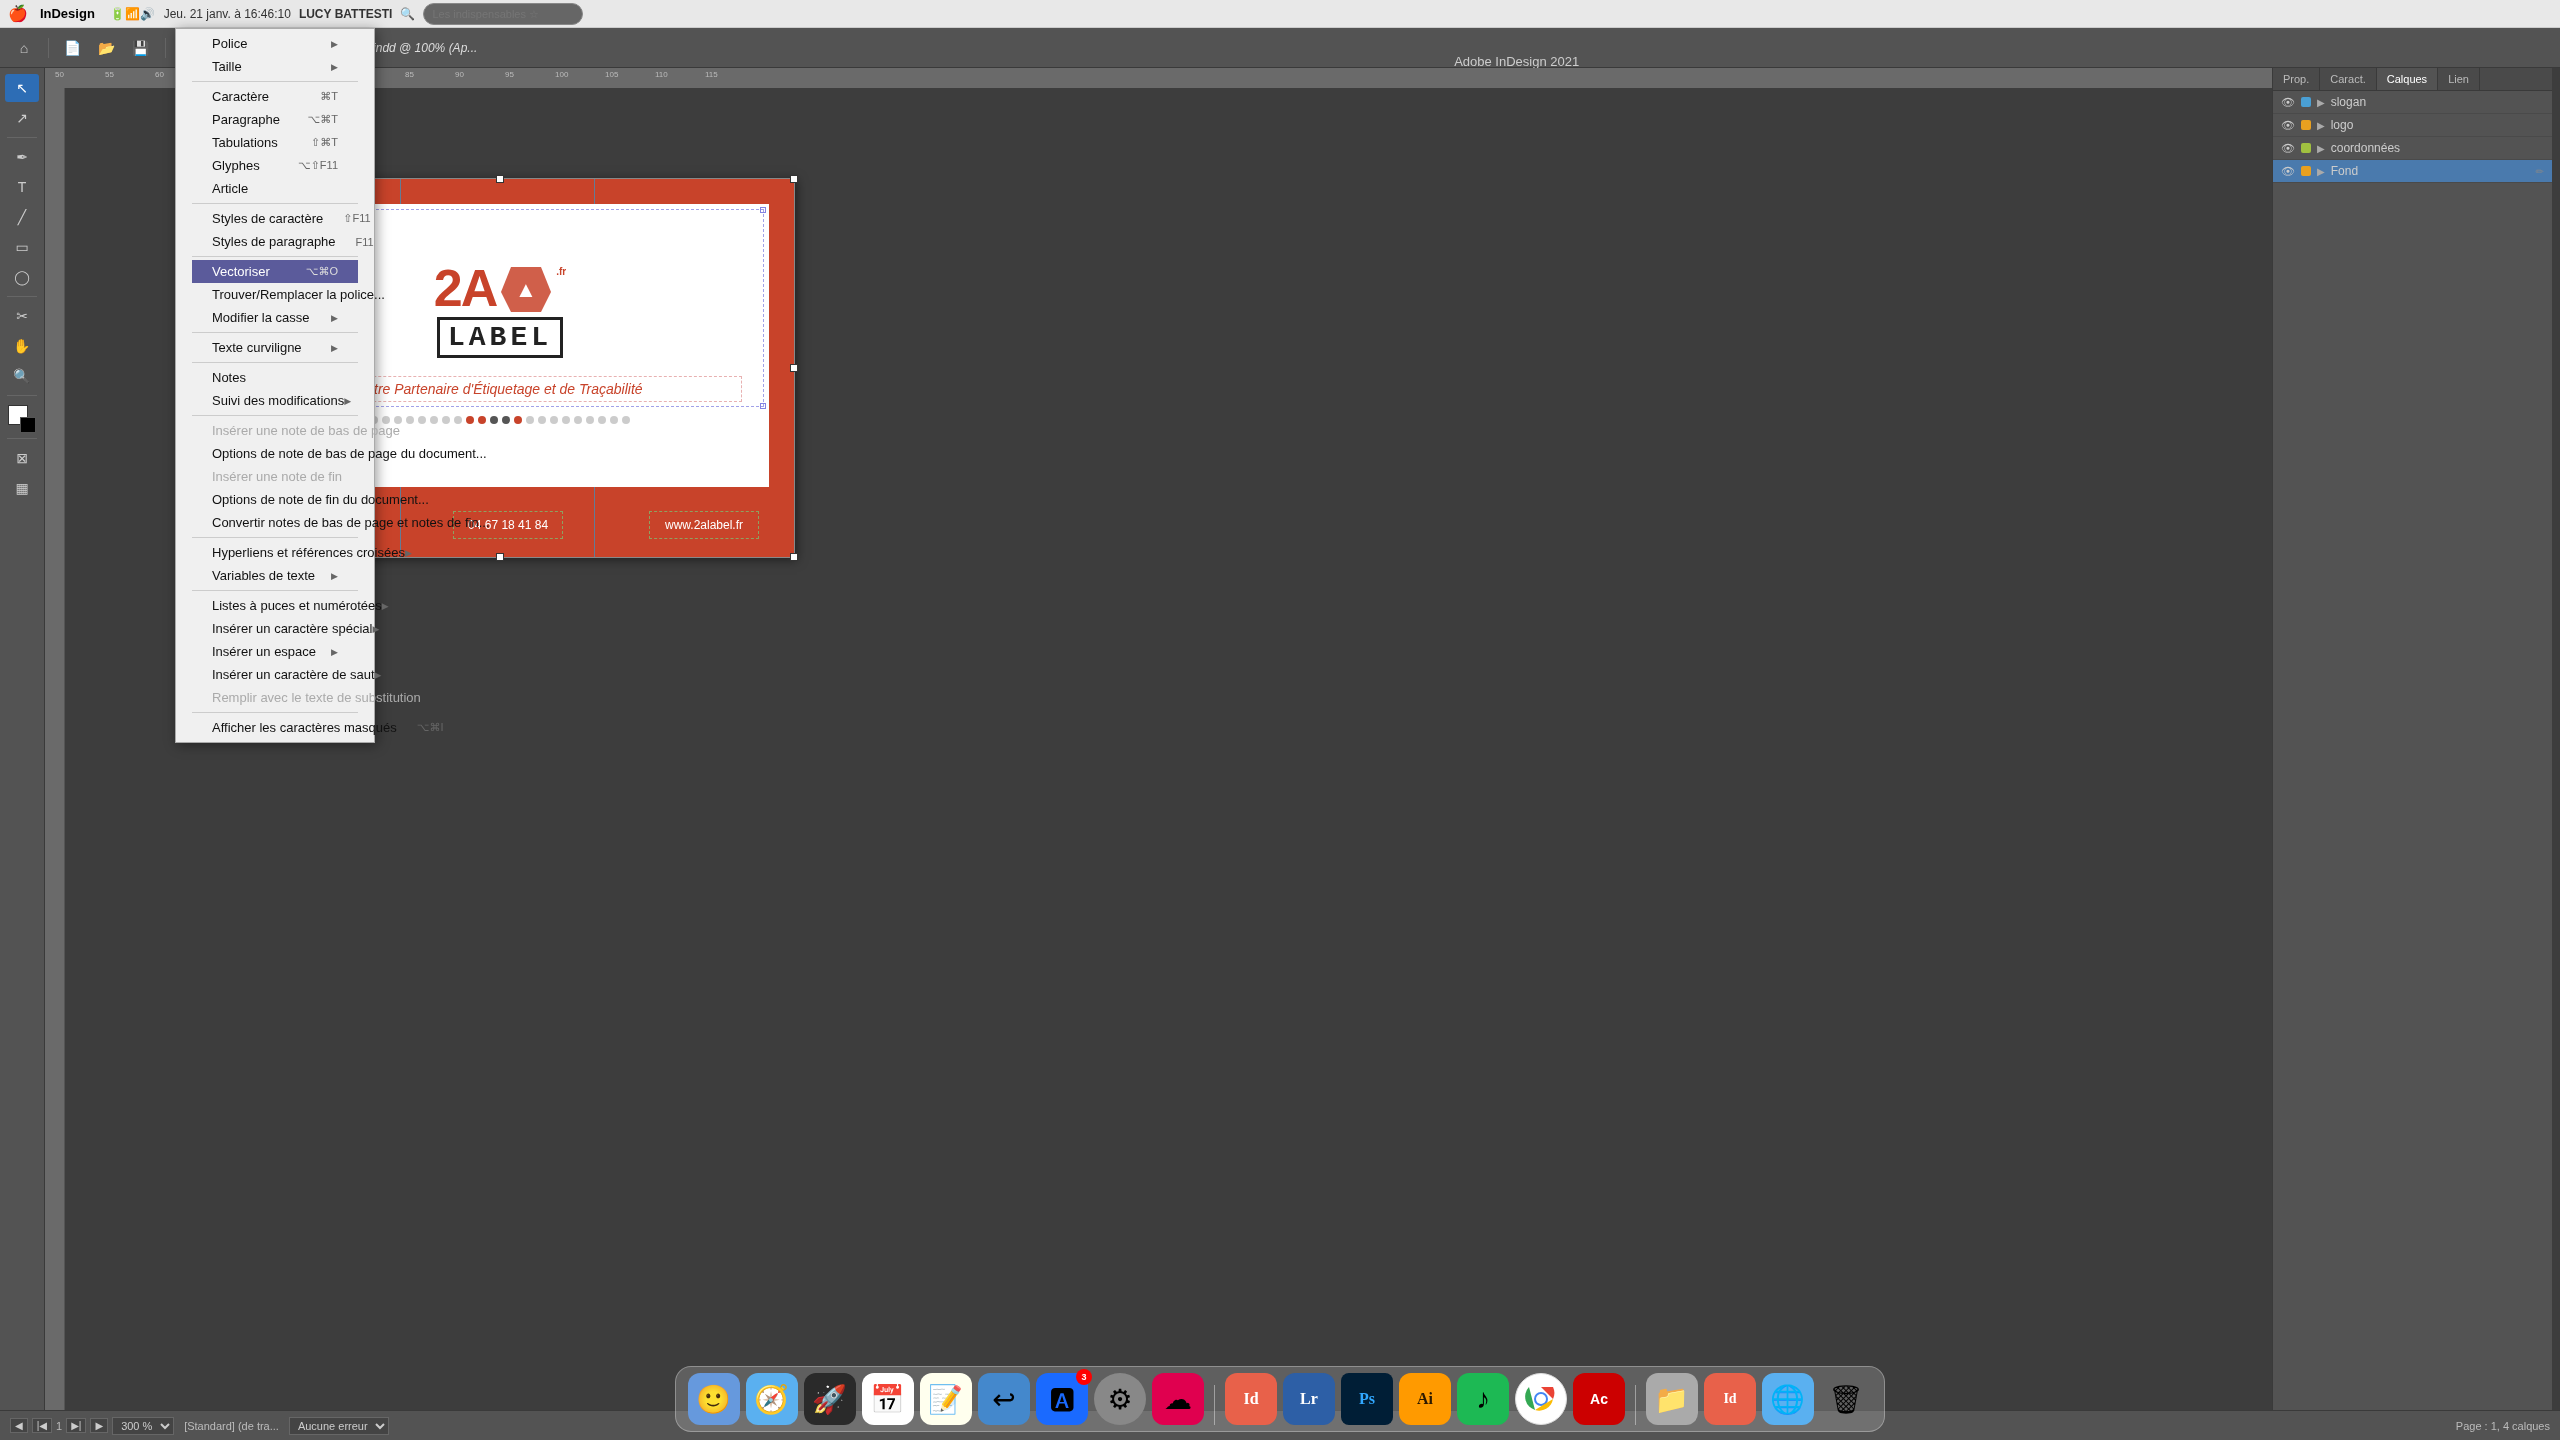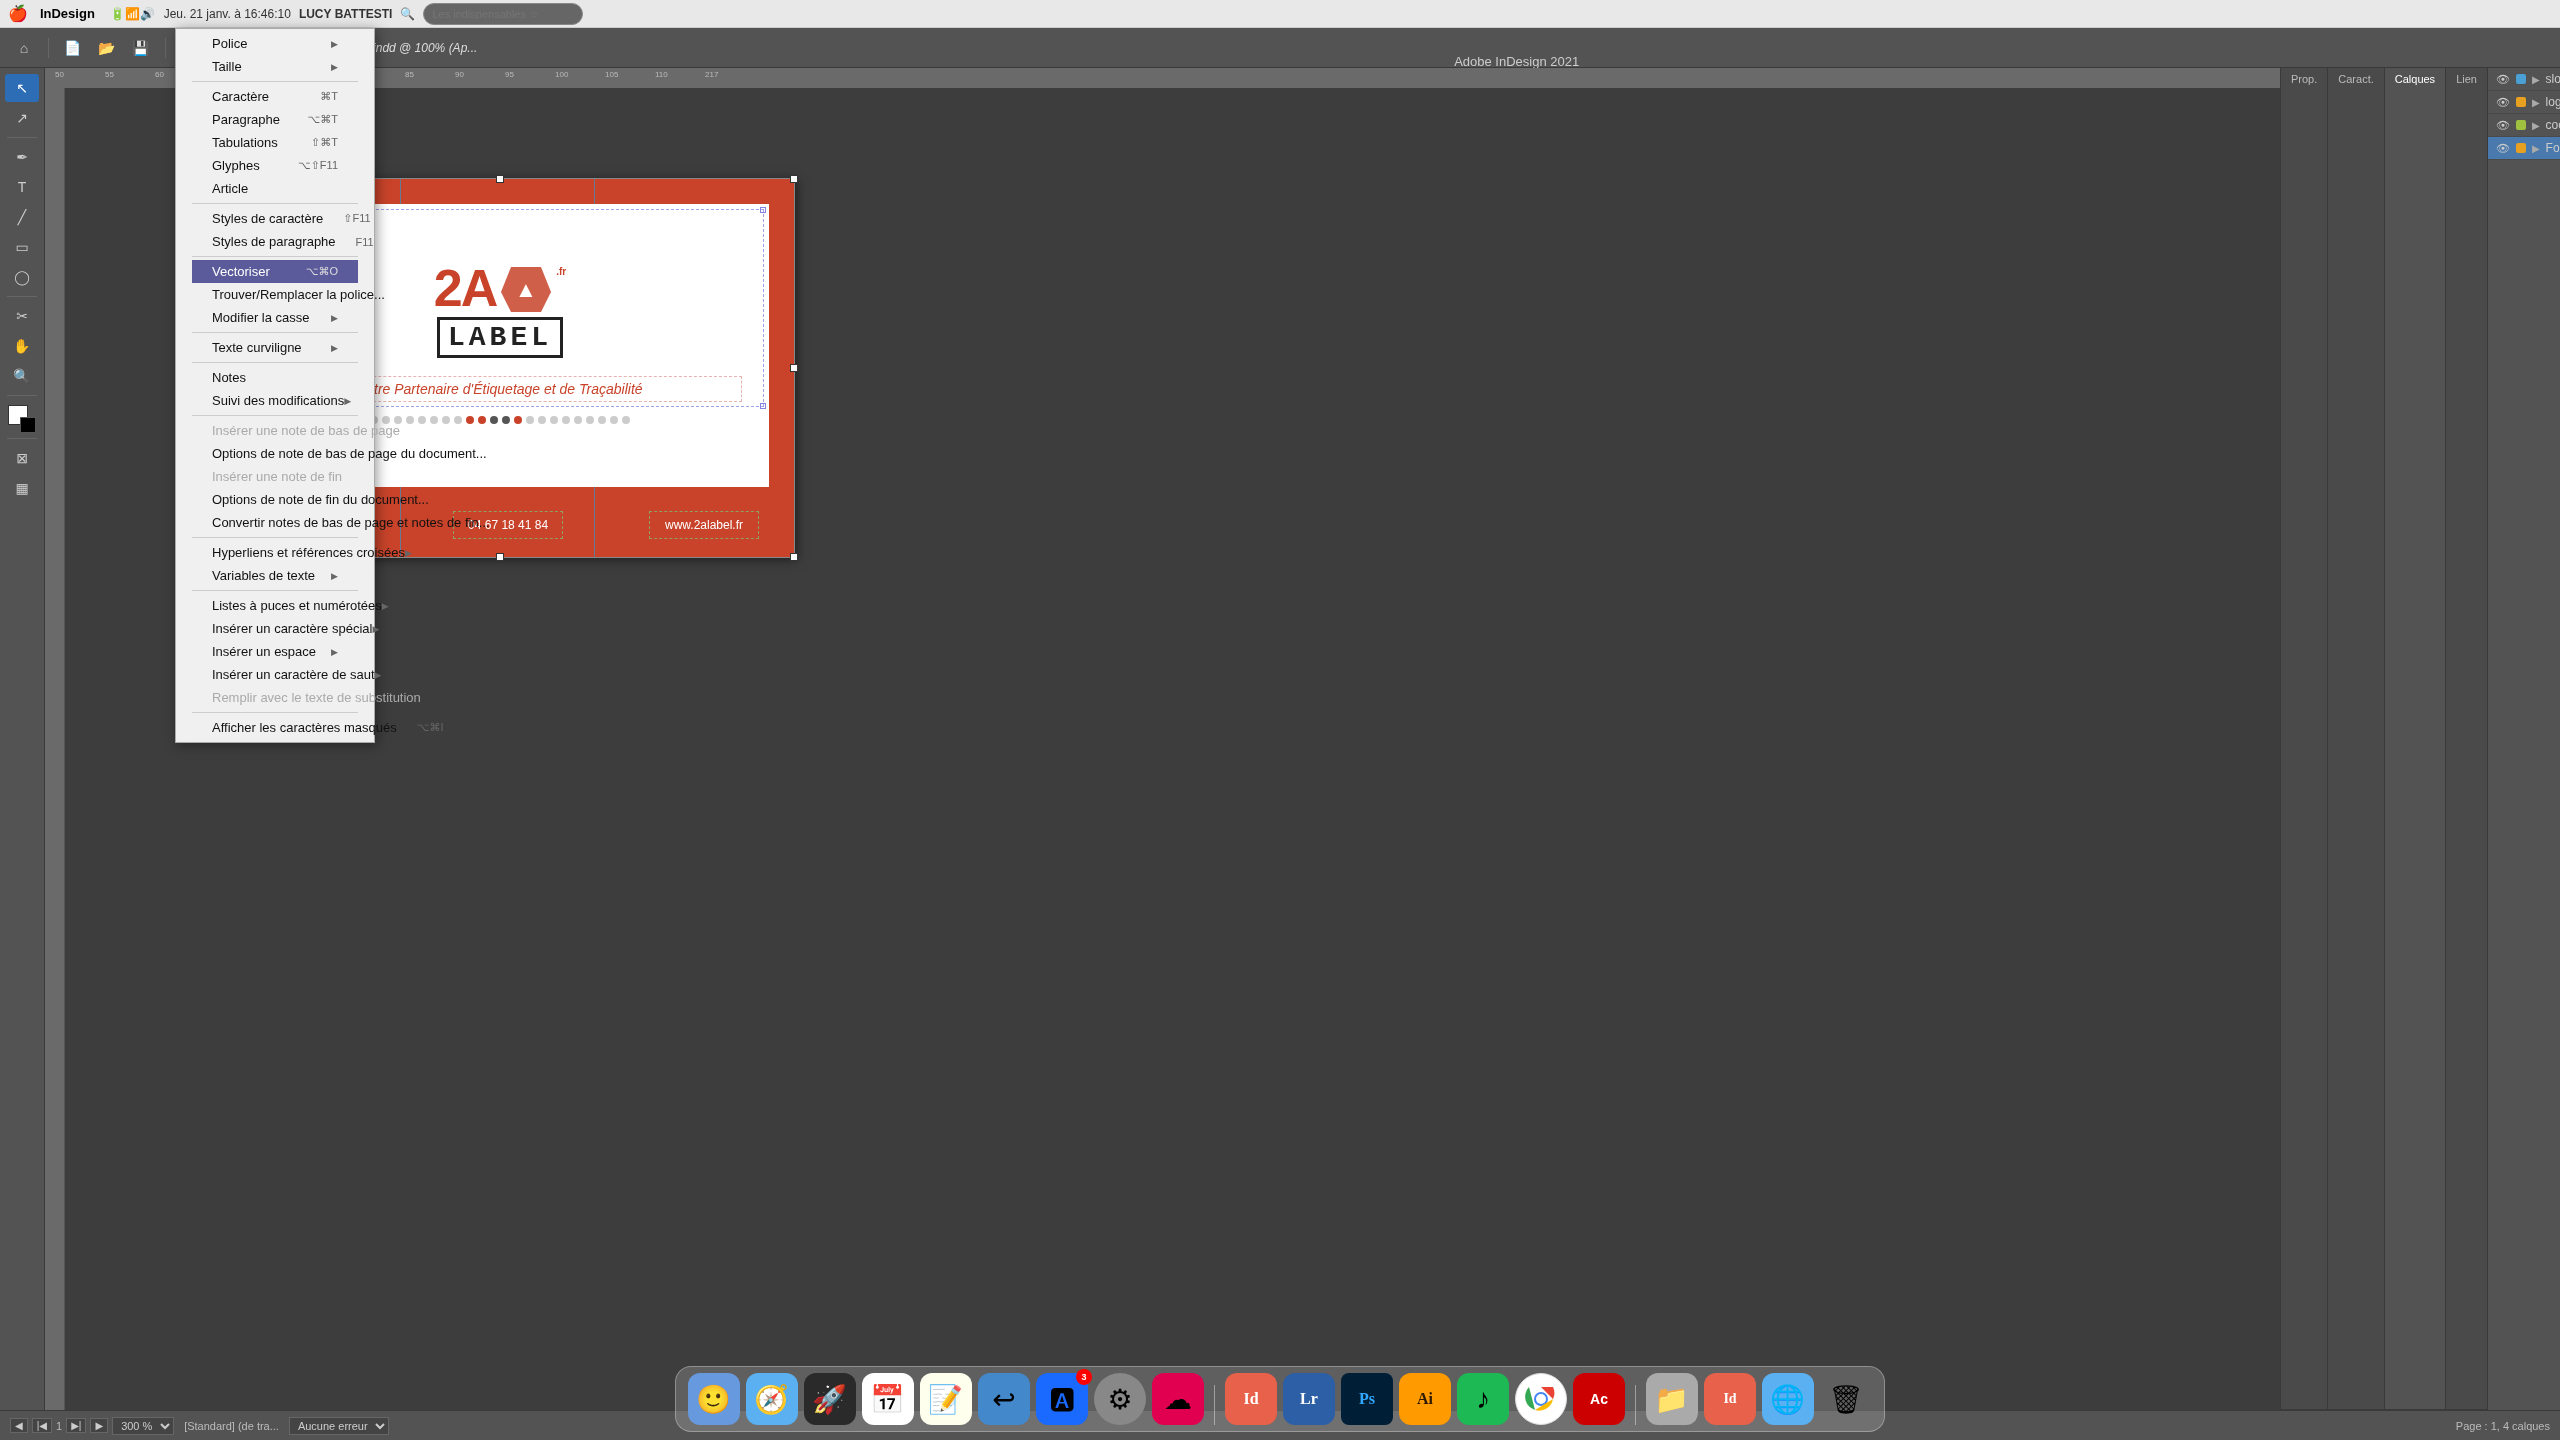--- a/index.html
+++ b/index.html
@@ -372,27 +372,27 @@
       height: 6px;
       background: transparent;
       border: 1px solid rgba(100,100,220,0.8);
       position: absolute;
     }
 
     
     #right-panels {
       position: absolute;
       top: 68px;
-      right: 0;
+      right: 8px;
       width: 280px;
       height: calc(100% - 68px - 30px);
       background: #535353;
       border-left: 1px solid #3a3a3a;
       display: flex;
-      flex-direction: row;
+      flex-direction: column;
     }
 
     
     .panel-tabs {
       display: flex;
       background: #4a4a4a;
       border-bottom: 1px solid #3a3a3a;
     }
     .panel-tab {
       padding: 5px 10px;
@@ -655,21 +655,21 @@
     <span class="ruler-num" style="left:160px">65</span>
     <span class="ruler-num" style="left:210px">70</span>
     <span class="ruler-num" style="left:260px">75</span>
     <span class="ruler-num" style="left:310px">80</span>
     <span class="ruler-num" style="left:360px">85</span>
     <span class="ruler-num" style="left:410px">90</span>
     <span class="ruler-num" style="left:460px">95</span>
     <span class="ruler-num" style="left:510px">100</span>
     <span class="ruler-num" style="left:560px">105</span>
     <span class="ruler-num" style="left:610px">110</span>
-    <span class="ruler-num" style="left:660px">217</span>
+    <span class="ruler-num" style="left:660px">115</span>
   </div>
 </div>
 
 <div id="ruler-v"></div>
 
 <div id="canvas-area">
 
   <div id="document-canvas">
     <div class="card-outer">
 

